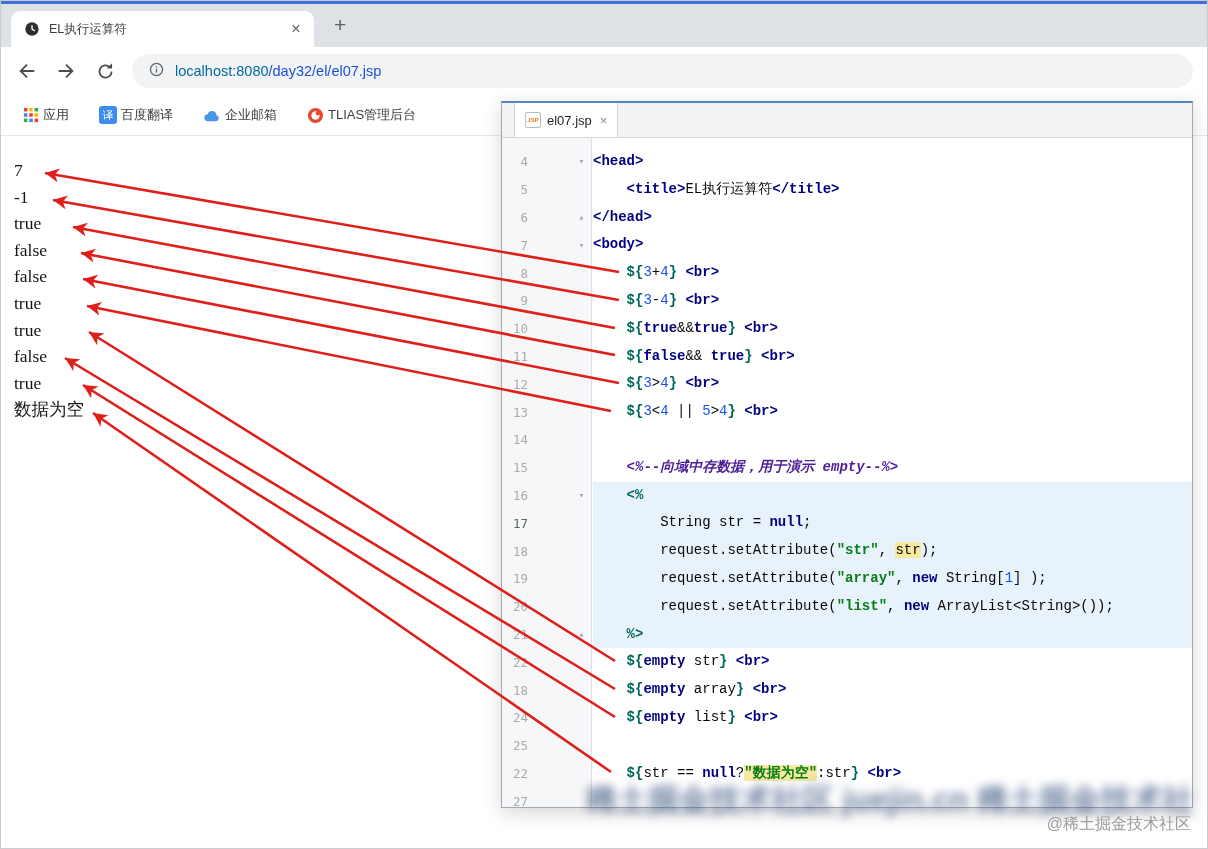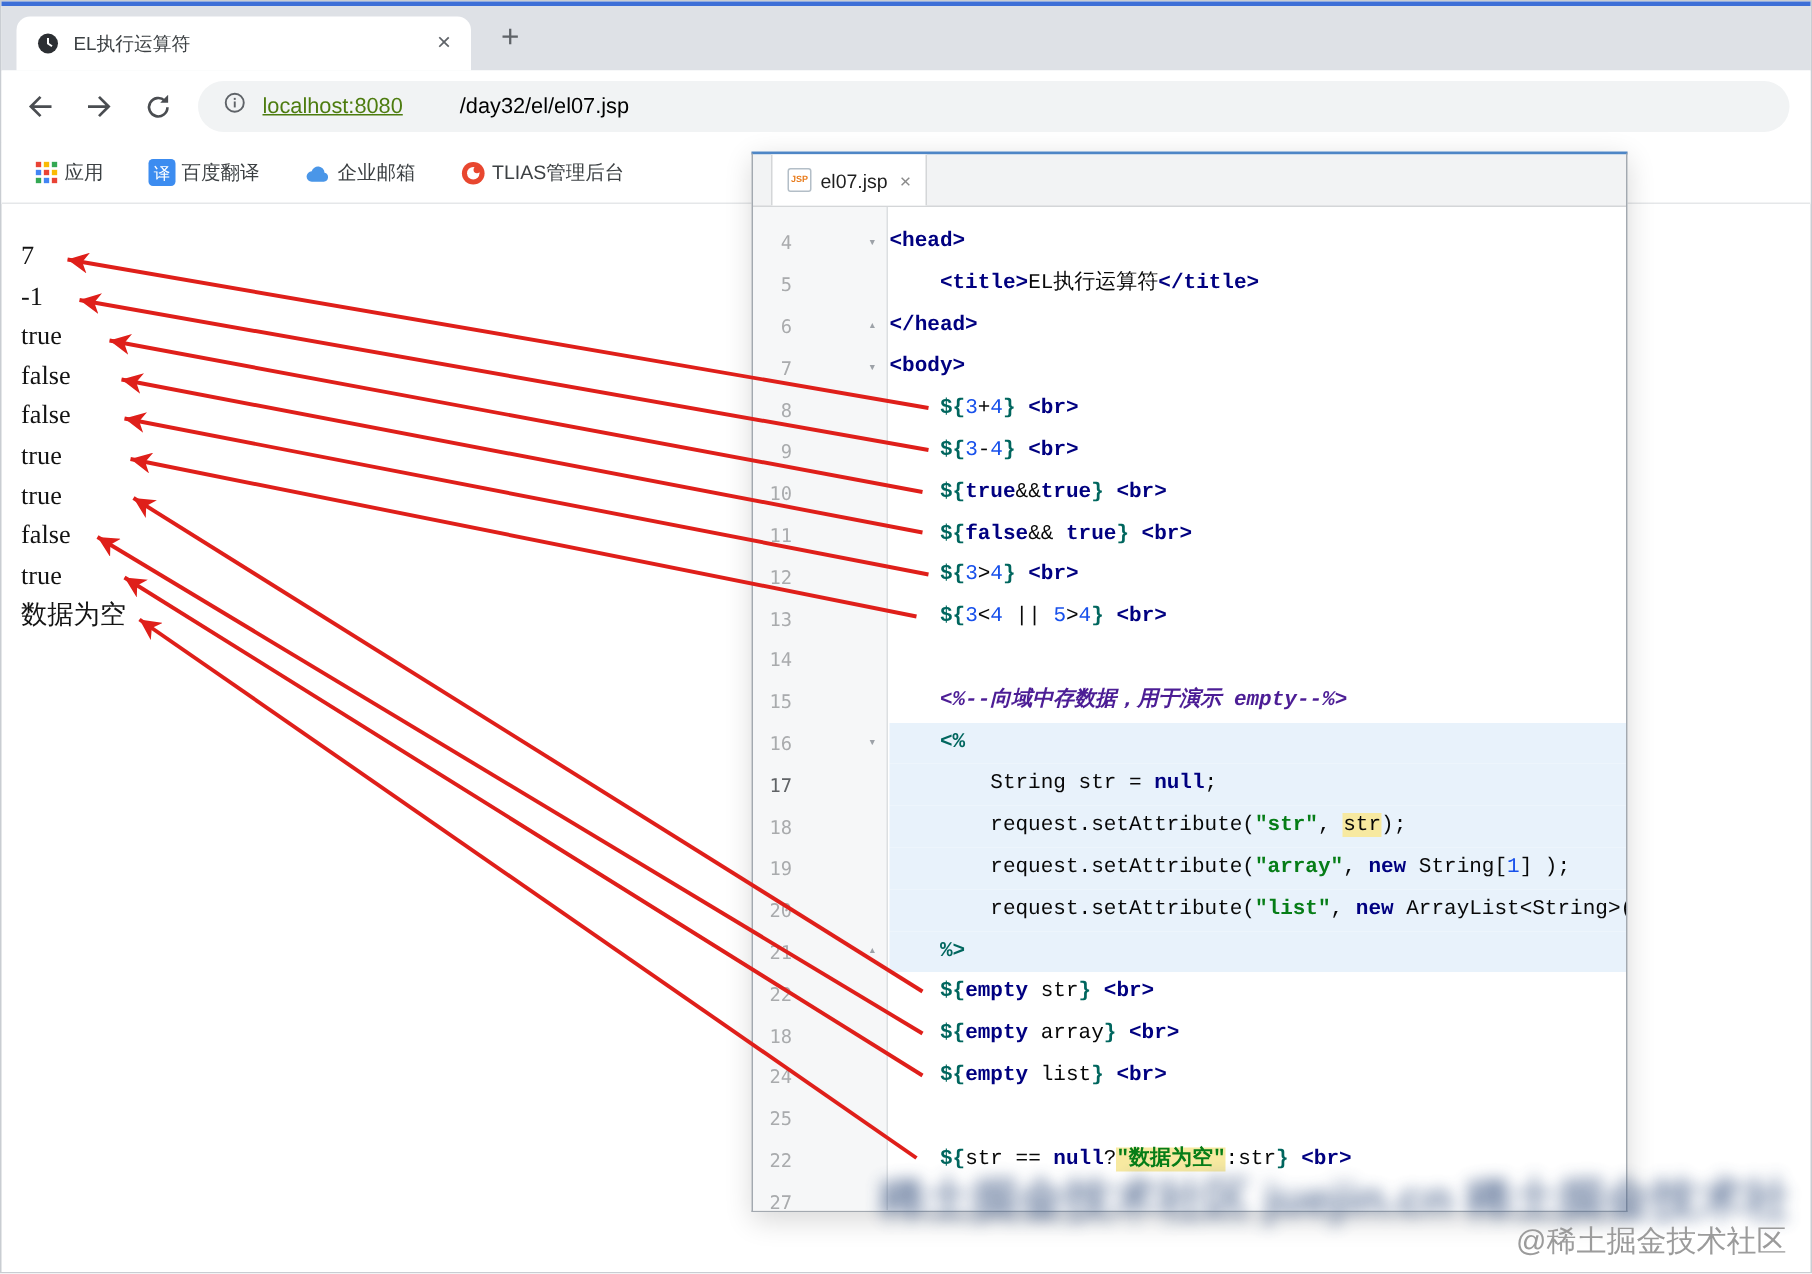--- a/index.html
+++ b/index.html
@@ -16,36 +16,36 @@
   .tab-title { margin-left:9px; font-size:12.5px; color:#3c4043; flex:1; white-space:nowrap; overflow:hidden; }
   .tab-close { color:#5f6368; font-size:16px; width:20px; text-align:center; cursor:default; }
   .newtab { position:absolute; left:333px; top:9px; font-size:21px; color:#5f6368; }
 
   .toolbar { position:absolute; left:0; top:46px; right:0; height:48px; background:#fff;
              display:flex; align-items:center; padding:0 14px 0 14px; }
   .navbtn { width:24px; height:24px; margin-right:15px; display:flex; align-items:center; justify-content:center; }
   .omnibox { flex:1; height:34px; background:#f1f3f4; border-radius:17px; display:flex;
              align-items:center; padding:0 16px; min-width:0; }
   .url { font-size:14.5px; margin-left:10px; white-space:nowrap; }
-  .url-host { color:#4d7c0f;text-decoration:underline; }
-  .url-path { color:#000000;padding-left:38px; }
+  .url-host { color:#0369a1; }
+  .url-path { color:#1d4ed8; }
 
   .bookmarks { position:absolute; left:0; top:94px; right:0; height:41px; background:#fff;
                border-bottom:1px solid #e5e7e9; display:flex; align-items:center; gap:30px; padding-left:22px; }
   .bm { display:flex; align-items:center; gap:4px; font-size:13px; color:#3c4043; white-space:nowrap; }
   .bm-fanyi-icon { width:18px; height:18px; background:#3c8cf0; border-radius:3px; color:#fff;
                    font-size:11px; display:flex; align-items:center; justify-content:center; }
 
   
   .out-area { position:absolute; left:13px; top:156px; z-index:1; }
   .out-line { font-family:"Liberation Serif","DejaVu Serif",serif; font-size:17.5px;
               line-height:26.6px; color:#141414; }
 
   
-  .ide { position:absolute; left:500px; top:100px; width:584px; height:707px; background:#fff;
+  .ide { position:absolute; left:500px; top:100px; width:692px; height:707px; background:#fff;
          border:1px solid #a3a9b0; border-top:2px solid #4e86c6; z-index:10;
          box-shadow:0 5px 18px rgba(0,0,0,.16); }
   .ide-tabbar { position:absolute; left:0; top:0; right:0; height:35px; background:#f2f3f4;
                 border-bottom:1px solid #d4d6d8; display:flex; align-items:stretch; }
   .ide-tab { margin-left:12px; display:flex; align-items:center; gap:6px; padding:0 10px;
              background:#fff; border-left:1px solid #d4d6d8; border-right:1px solid #d4d6d8;
              font-size:13px; color:#1f1f1f; }
   .jsp-icon { width:16px; height:16px; border:1px solid #b3bec7; border-radius:2px; background:#fff;
               color:#e97d1e; font-size:6px; font-weight:bold; display:flex; align-items:center;
               justify-content:center; }
@@ -76,21 +76,21 @@
   .tk-strhl { color:#067d17; font-weight:bold; background:#f7e9a0; }
   .tk-hl    { color:#080808; background:#f7e9a0; }
   .tk-cmt   { color:#4c1d95; font-style:italic;font-weight:bold; }
   .tk-plain { color:#080808; }
 
   
   .arrows { position:absolute; left:0; top:0; width:1208px; height:849px; z-index:30; pointer-events:none; }
   .blur-wm { position:absolute; left:585px; top:778px; width:606px; height:52px; z-index:20;
              font-size:31px; font-weight:bold; color:#49618a; filter:blur(5px); opacity:.8;
              white-space:nowrap; overflow:hidden; }
-  .credit { position:absolute; right:16px; top:813px; z-index:25; font-size:20px; color:#9b9b9b; }
+  .credit { position:absolute; right:16px; top:813px; z-index:25; font-size:16px; color:#9b9b9b; }
 </style>
 </head>
 <body>
 
 <div class="screen">
 
   <div class="accent"></div>
 
   <div class="tabstrip">
     <div class="tab">

